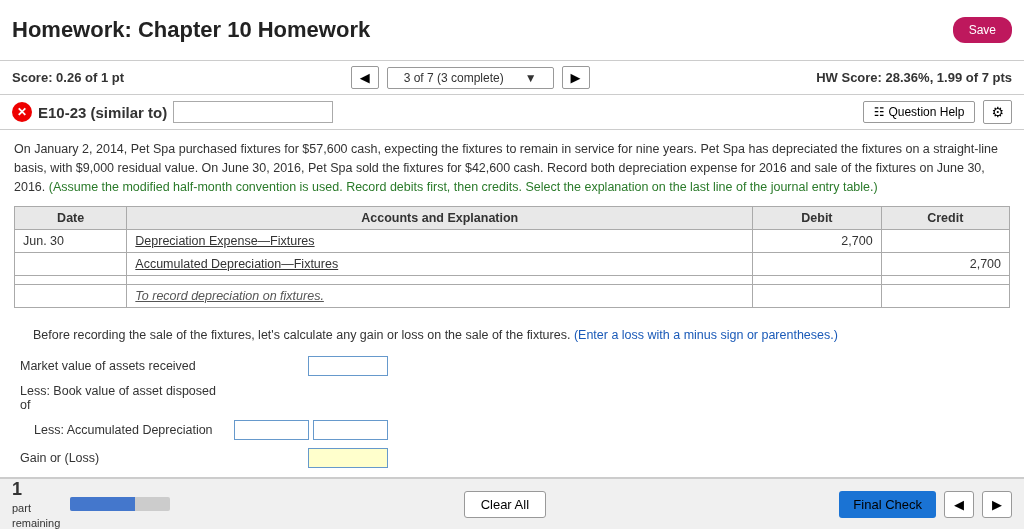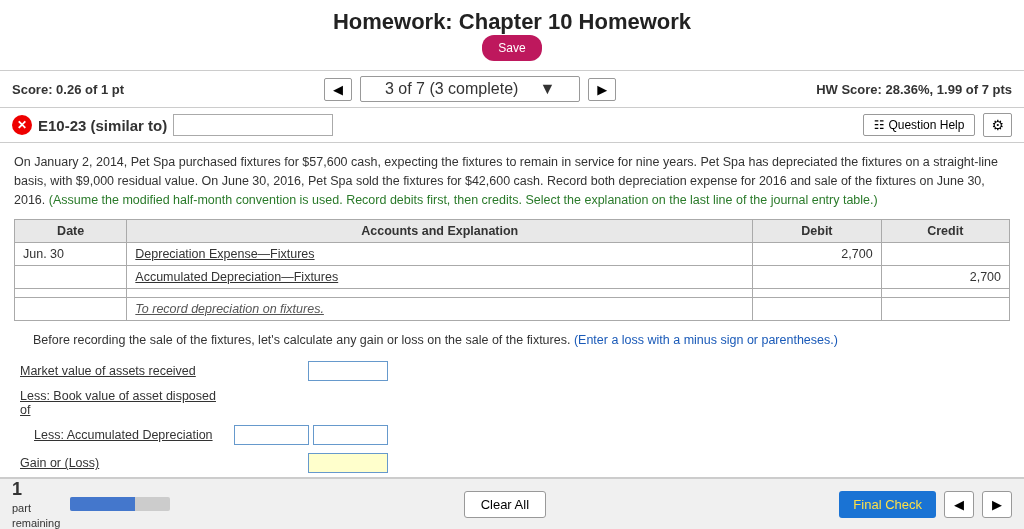--- a/index.html
+++ b/index.html
@@ -1,25 +1,24 @@
 <!DOCTYPE html>
 <html><head>
   <meta charset="utf-8">
   <style>
     * { box-sizing: border-box; margin: 0; padding: 0; }
     body { font-family: Arial, sans-serif; font-size: 13px; background: #f0f0f0; color: #333; }
 
     .top-bar {
       background: #fff;
       border-bottom: 1px solid #ccc;
-      padding: 9px 12px;
+      padding: 17px 12px;
       display: flex;
       align-items: center;
       justify-content: space-between;
-      flex-direction: column;
     }
     .page-title {
       font-size: 22px;
       font-weight: bold;
       color: #222;
     }
     .save-btn {
       background: #be185d;
       color: #fff;
       border: none;
@@ -48,24 +47,24 @@
       background: #fff;
       border: 1px solid #999;
       padding: 3px 8px;
       cursor: pointer;
       border-radius: 2px;
       font-size: 13px;
     }
     .nav-dropdown {
       background: #fff;
       border: 1px solid #999;
-      padding: 3px 24px;
+      padding: 3px 16px;
       cursor: pointer;
       border-radius: 2px;
-      font-size: 16px;
+      font-size: 12px;
       display: flex;
       align-items: center;
       gap: 21px;
     }
     .hw-score { font-size: 13px; }
     .hw-score span { font-weight: bold; }
 
     .problem-bar {
       background: #fff;
       border-bottom: 1px solid #ccc;
@@ -127,21 +126,21 @@
     .problem-text {
       font-size: 12.5px;
       line-height: 1.5;
       margin-bottom: 10px;
     }
     .green-text { color: #2a7a2a; }
 
     .journal-table {
       width: 100%;
       border-collapse: collapse;
-      margin-bottom: 12px;
+      margin-bottom: 20px;
       font-size: 12.5px;
     }
     .journal-table th, .journal-table td {
       border: 1px solid #aaa;
       padding: 4px 8px;
     }
     .journal-table th {
       background: #e8e8e8;
       font-weight: bold;
       text-align: center;
@@ -157,21 +156,20 @@
       margin-top: 10px;
       font-size: 12.5px;
     }
     .calc-intro { margin-bottom: 10px; margin-left: 19px; }
     .calc-intro .blue-text { color: #1a5ab8; }
 
     .calc-table {
       width: 380px;
       font-size: 12.5px;
       border-collapse: collapse;
-      text-decoration: underline;
     }
     .calc-table tr td { padding: 4px 6px; }
     .calc-table td.label-cell { width: 230px; }
     .calc-table td.input-cell { text-align: right; }
     .calc-input {
       border: 1px solid #6699cc;
       width: 80px;
       padding: 2px 4px;
       text-align: right;
       font-size: 12.5px;
@@ -241,21 +239,21 @@
       border-radius: 3px;
       font-size: 13px;
     }
     .bottom-right {
       display: flex;
       align-items: center;
       gap: 8px;
     }
     .final-check-btn {
       background: #1a73d4;
-      color: #fde047;
+      color: #000000;
       border: none;
       padding: 6px 14px;
       font-size: 13px;
       border-radius: 3px;
       cursor: pointer;
     }
     .nav-arrow-btn {
       background: #fff;
       border: 1px solid #999;
       padding: 5px 9px;

